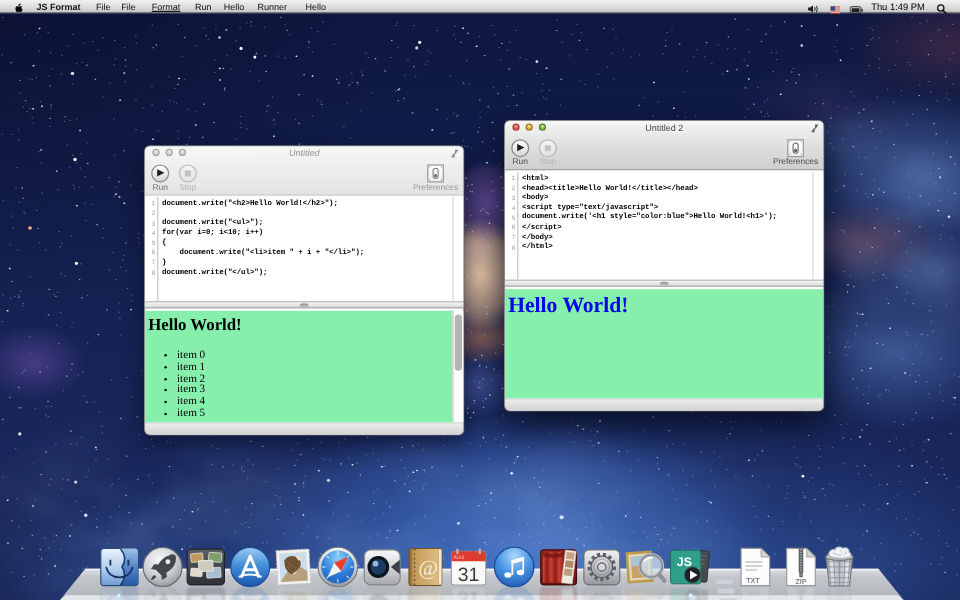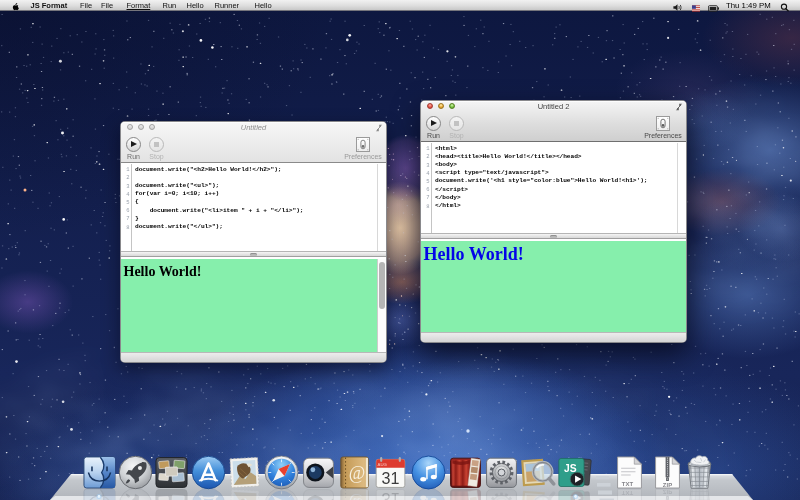--- a/index.html
+++ b/index.html
@@ -277,20 +277,28 @@
 for(var i=0; i&lt;10; i++)
 {
     document.write("&lt;li&gt;item " + i + "&lt;/li&gt;");
 }
 document.write("&lt;/ul&gt;");</div>
       <div class="etrack"></div>
     </div>
     <div class="divider"></div>
     <div class="output">
       <div class="h2out">Hello World!</div>
+      <ul class="ulout">
+          <li>item 0</li>
+          <li>item 1</li>
+          <li>item 2</li>
+          <li>item 3</li>
+          <li>item 4</li>
+          <li>item 5</li>
+        </ul>
     </div>
     <div class="oscroll">
         <div class="thumb"></div>
       </div>
     <div class="botbar"></div>
   </div>
 
   <div class="win w2">
     <div class="chrome"></div>
     <div class="title">Untitled 2</div>

